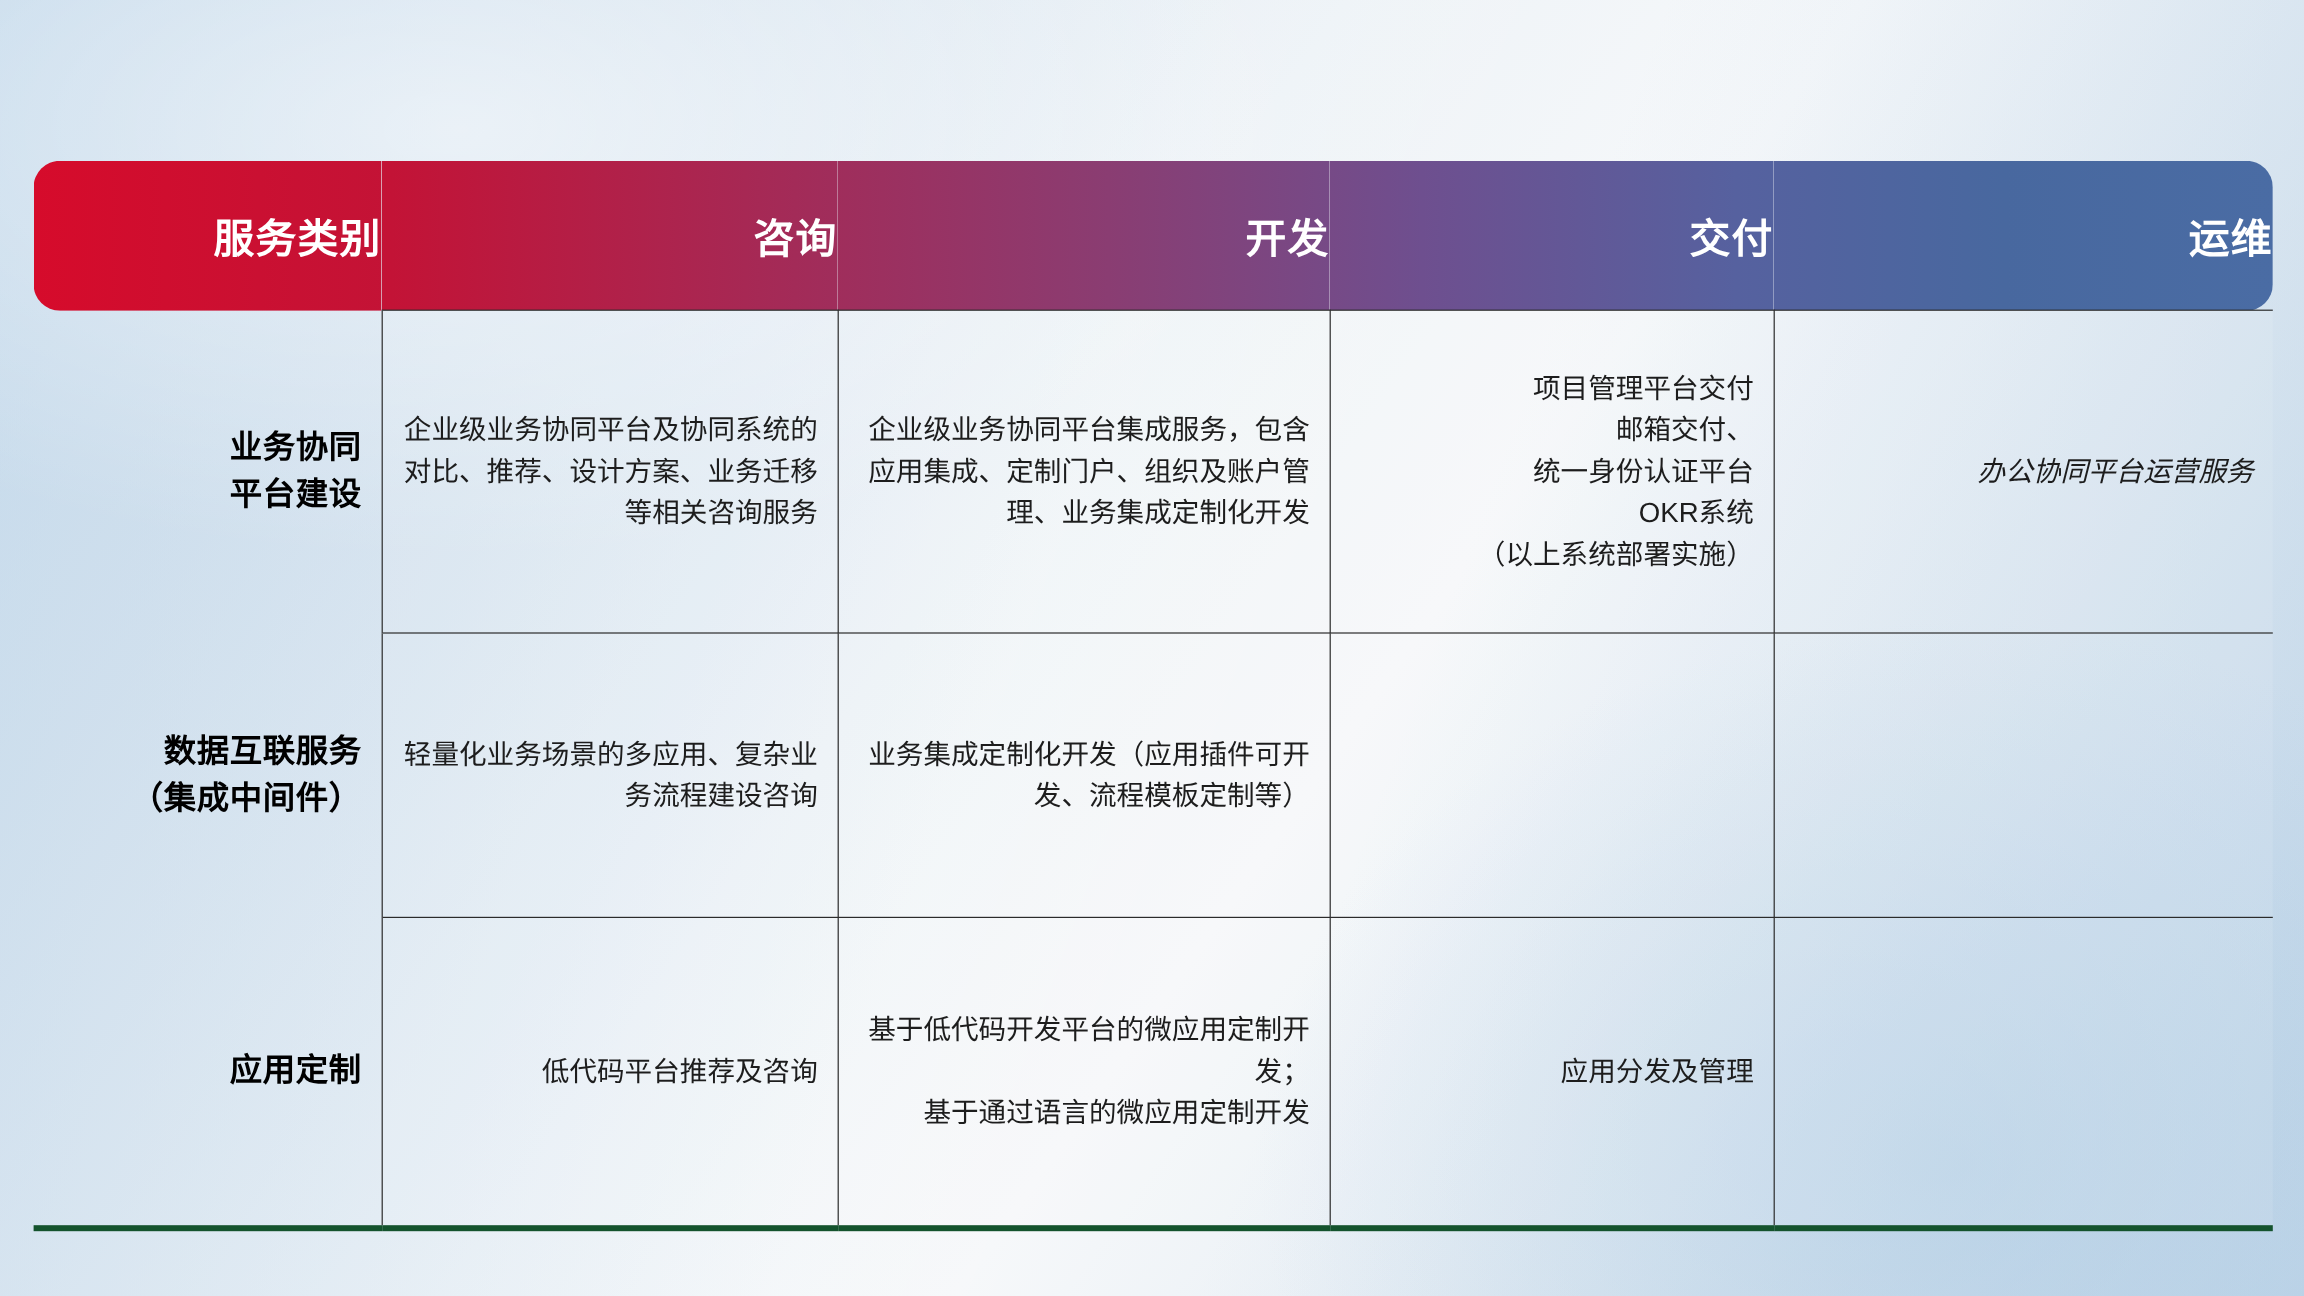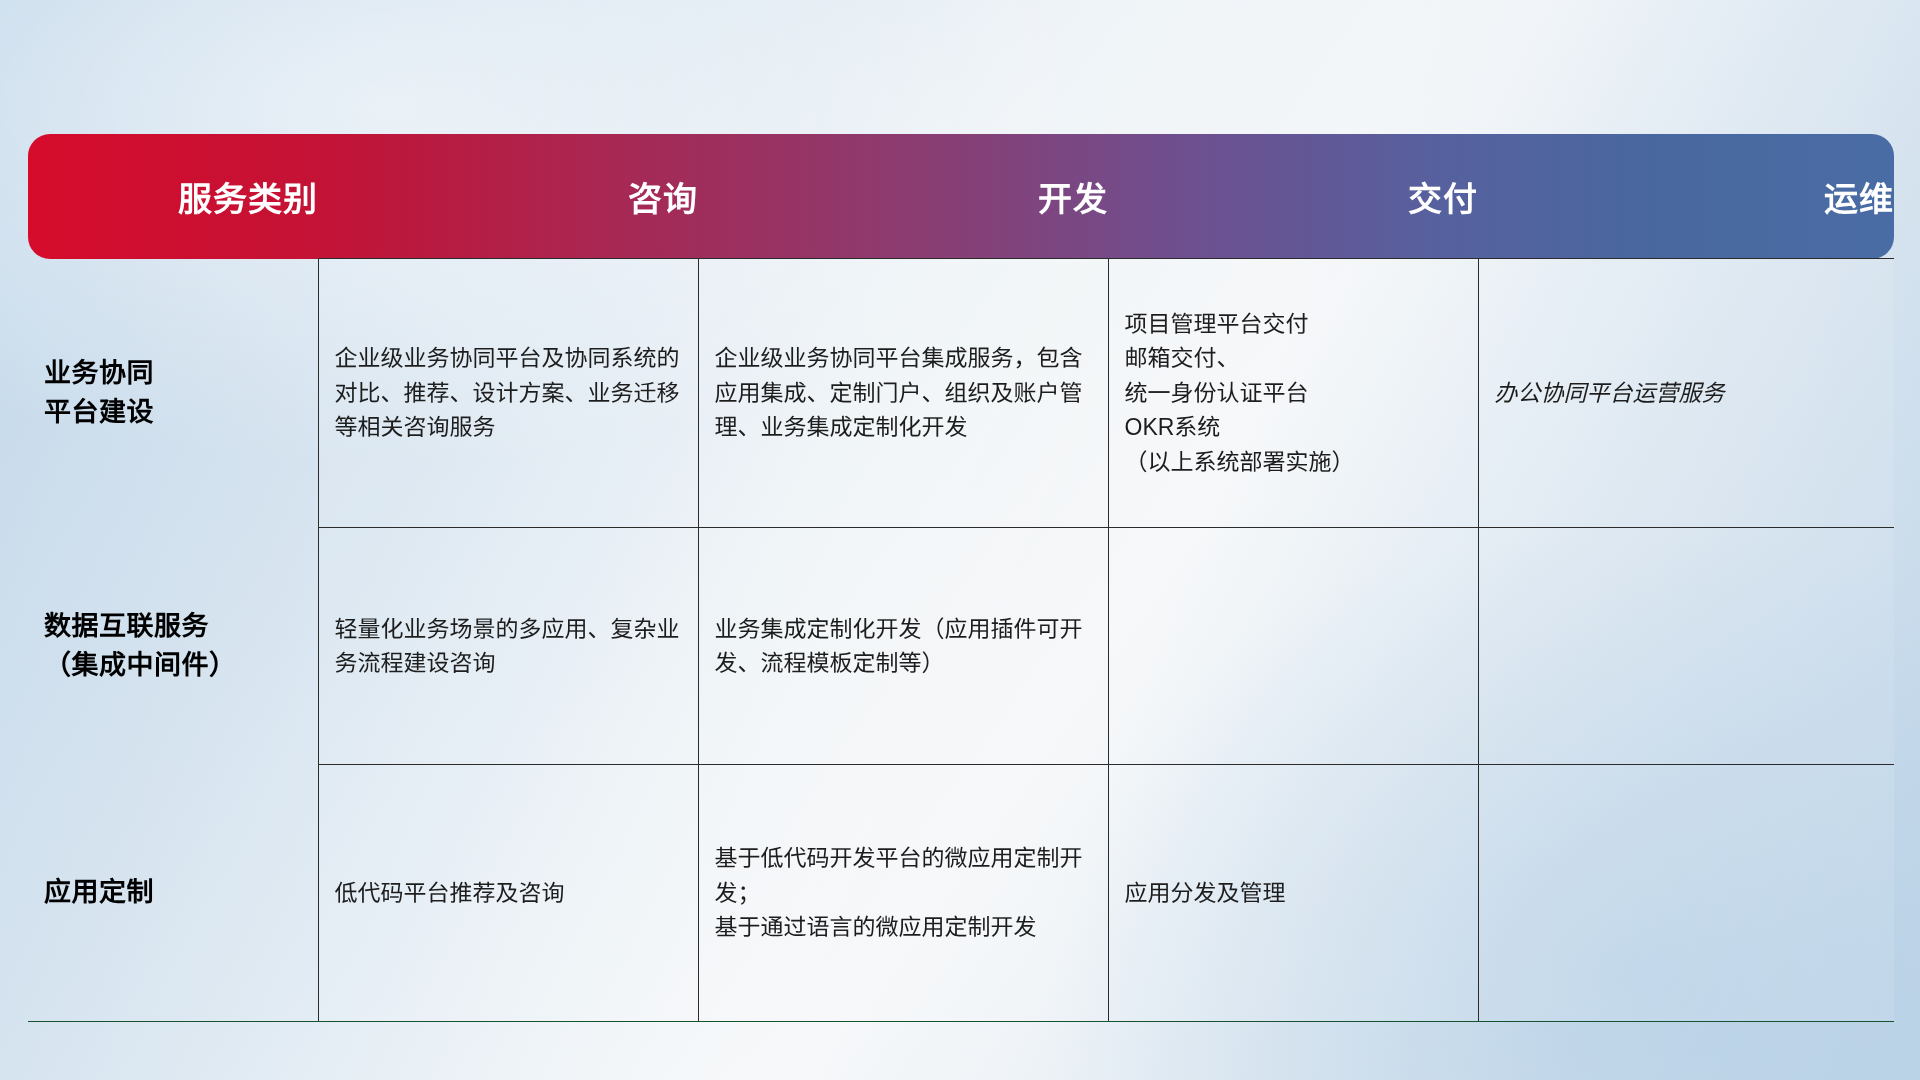--- a/index.html
+++ b/index.html
@@ -54,39 +54,39 @@
     background: linear-gradient(90deg, #d60b2b 0%, #c31336 16%, #a32b58 34%, #8a3d72 48%, #6e4f8f 62%, #56619f 76%, #48689f 88%, #4a6ca4 100%);
   }
   
   thead th:first-child { border-top-left-radius: 22px; border-bottom-left-radius: 22px; }
   thead th:last-child  { border-top-right-radius: 22px; border-bottom-right-radius: 22px; }
 
   
   tbody td {
     border: 1px solid #2b2b2b;
     vertical-align: middle;
-    text-align: left;
+    text-align: right;
     color: #1d1d1d;
     font-size: 23px;
     line-height: 1.5;
     padding: 18px 16px;
     background: rgba(255,255,255,0.10);
   }
   tbody tr td:first-child {
     border-left: none;
     border-top: none;
     border-bottom: none;
     background: transparent;
     color: #000000;
     font-weight: bold;
     font-size: 27px;
     line-height: 1.45;
     letter-spacing: 0.5px;
   }
-  tbody tr:last-child td { border-bottom: 1px solid #14532d; margin-left: 39px; }
+  tbody tr:last-child td { border-bottom: 5px solid #14532d; margin-left: 39px; }
   tbody tr td:last-child { border-right: none; font-style: italic; }
   tbody tr td:nth-child(2) { border-left: none; }
 
   
   tbody tr:nth-child(1) td { height: 232px; }
   tbody tr:nth-child(2) td { height: 200px; }
   tbody tr:nth-child(3) td { height: 220px; }
 
   
   col.c1 { width: 290px; }

